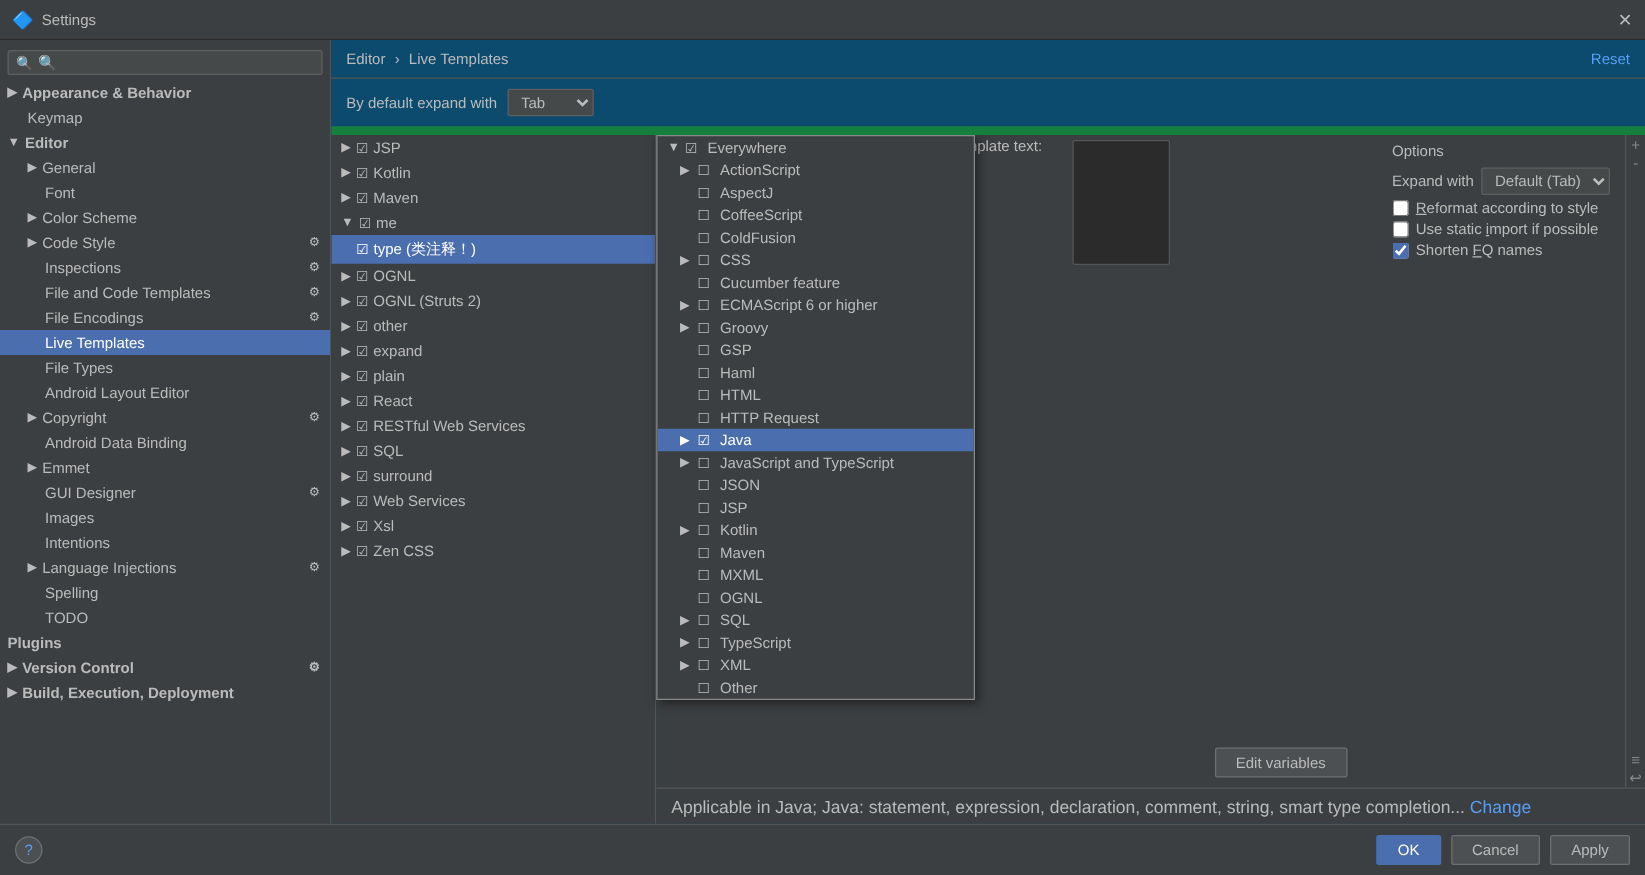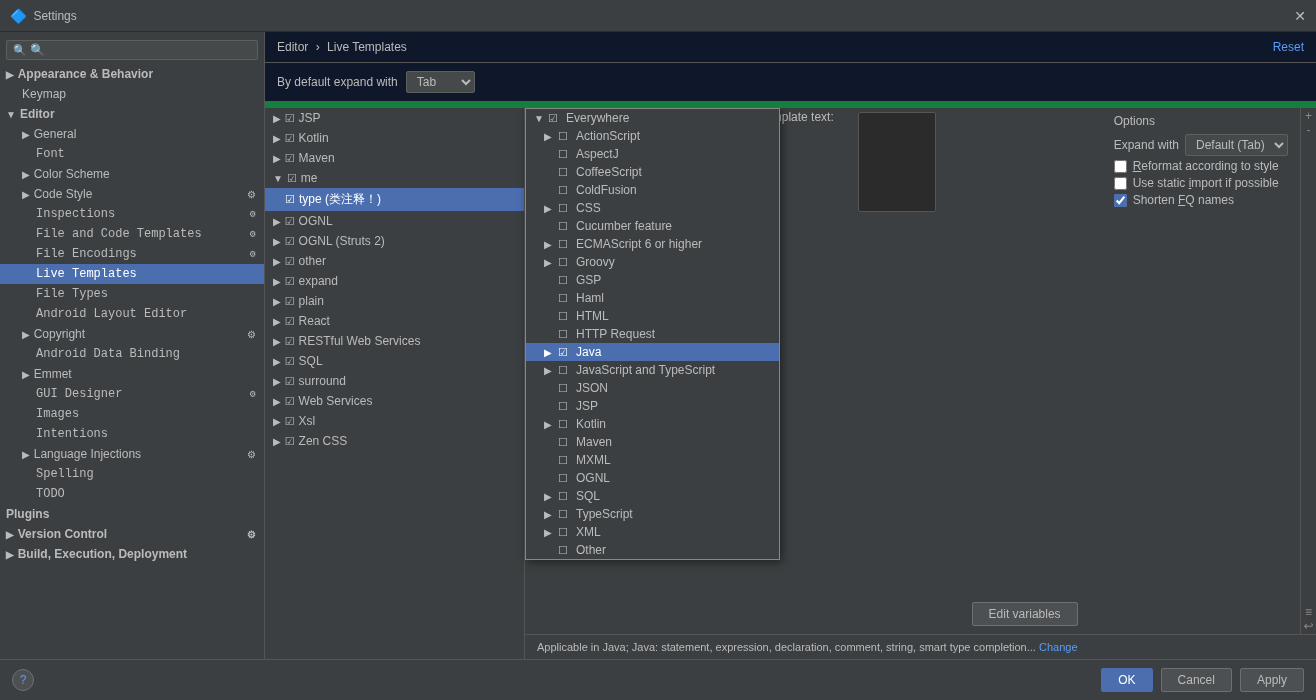--- a/index.html
+++ b/index.html
@@ -64,28 +64,28 @@
       padding: 3px 8px 3px 16px;
       cursor: pointer;
       display: flex;
       align-items: center;
       color: #bbbbbb;
     }
     .sidebar-item.active { background: #4b6eaf; color: #fff; }
     .sidebar-item .arrow { margin-right: 4px; font-size: 10px; }
     .sidebar-item.group { font-weight: bold; padding-left: 6px; }
     .sidebar-item.indent1 { padding-left: 22px; }
-    .sidebar-item.indent2 { padding-left: 36px; font-family: Liberation Mono, monospace; }
+    .sidebar-item.indent2 { padding-left: 36px; }
 
     
     .content {
       flex: 1;
       display: flex;
       flex-direction: column;
-      background: #0f172a;
+      background: #0c4a6e;
       overflow: hidden;
     }
 
     .content-header {
       display: flex;
       align-items: center;
       justify-content: space-between;
       padding: 8px 12px;
       border-bottom: 1px solid #555;
     }
@@ -224,21 +224,21 @@
 
     .bottom-section {
       border-top: 1px solid #555;
       display: flex;
       flex-direction: column;
     }
 
     .applicable-row {
       padding: 6px 12px;
       color: #bbbbbb;
-      font-size: 11px;
+      font-size: 14px;
     }
     .applicable-row .change-link { color: #589df6; cursor: pointer; }
 
     .edit-vars-btn {
       margin: 4px 12px;
       background: #4c5052;
       border: 1px solid #6e7070;
       color: #bbbbbb;
       padding: 4px 16px;
       font-size: 12px;

